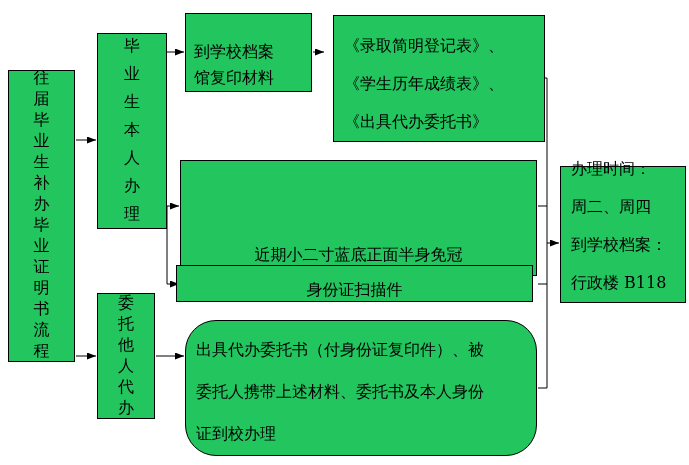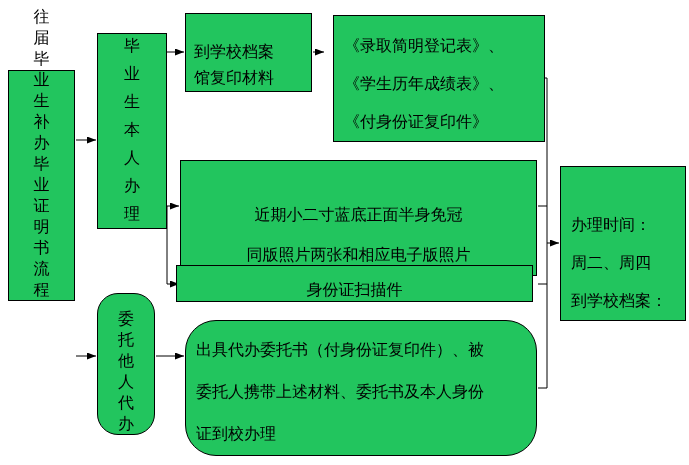--- a/index.html
+++ b/index.html
@@ -66,57 +66,57 @@
     <line x1="156" y1="356" x2="184" y2="356" stroke="#000000" stroke-width="1" marker-end="url(#arrow)"></line>
 
     <line x1="538" y1="78" x2="547" y2="78" stroke="#000000" stroke-width="1"></line>
     <line x1="538" y1="206" x2="547" y2="206" stroke="#000000" stroke-width="1"></line>
     <line x1="538" y1="284" x2="547" y2="284" stroke="#000000" stroke-width="1"></line>
     <line x1="538" y1="388" x2="547" y2="388" stroke="#000000" stroke-width="1"></line>
     <line x1="547" y1="78" x2="547" y2="388" stroke="#000000" stroke-width="1"></line>
     <line x1="547" y1="243" x2="559" y2="243" stroke="#000000" stroke-width="1" marker-end="url(#arrow)"></line>
   </svg>
 
-  <div class="box center" style="left:8px; top:70px; width:67px; height:231px;">
+  <div class="box center" style="left:8px; top:70px; width:67px; height:292px;">
     <div class="vtext t-title">往届毕业生补办毕业证明书流程</div>
   </div>
 
   <div class="box center" style="left:97px; top:33px; width:70px; height:196px;">
     <div class="vtext t-self">毕业生本人办理</div>
   </div>
 
-  <div class="box center" style="left:97px; top:293px; width:58px; height:142px;border-radius:21px;">
+  <div class="box center" style="left:97px; top:293px; width:58px; height:126px;">
     <div class="vtext t-deleg">委托他人代办</div>
   </div>
 
   <div class="box left pad8" style="left:185px; top:13px; width:127px; height:79px;">
     <div class="ln-26">到学校档案</div>
     <div class="ln-26">馆复印材料</div>
   </div>
 
   <div class="box left pad10" style="left:325px; top:15px; width:212px; height:127px;margin-left:8px;">
     <div class="ln-38">《录取简明登记表》、</div>
     <div class="ln-38">《学生历年成绩表》、</div>
-    <div class="ln-38">《付身份证复印件》</div>
+    <div class="ln-38">《出具代办委托书》</div>
   </div>
 
   <div class="box center" style="left:180px; top:160px; width:357px; height:116px;">
     <div class="ln-40">近期小二寸蓝底正面半身免冠</div>
-    <div class="ln-40">同版照片两张和相应电子版照片</div>
   </div>
 
   <div class="box center" style="left:176px; top:265px; width:357px; height:37px;">
     <div>身份证扫描件</div>
   </div>
 
   <div class="box left pad10" style="left:185px; top:320px; width:352px; height:136px;border-radius:31px;">
     <div class="ln-42">出具代办委托书（付身份证复印件）、被</div>
     <div class="ln-42">委托人携带上述材料、委托书及本人身份</div>
     <div class="ln-42">证到校办理</div>
   </div>
 
-  <div class="box left pad10" style="left:560px; top:166px; width:126px; height:155px;">
+  <div class="box left pad10" style="left:560px; top:166px; width:126px; height:137px;">
     <div class="ln-38">办理时间：</div>
     <div class="ln-38">周二、周四</div>
     <div class="ln-38">到学校档案：</div>
+    <div class="ln-38">行政楼 B118</div>
   </div>
 
 </div>
 
 </body></html>

